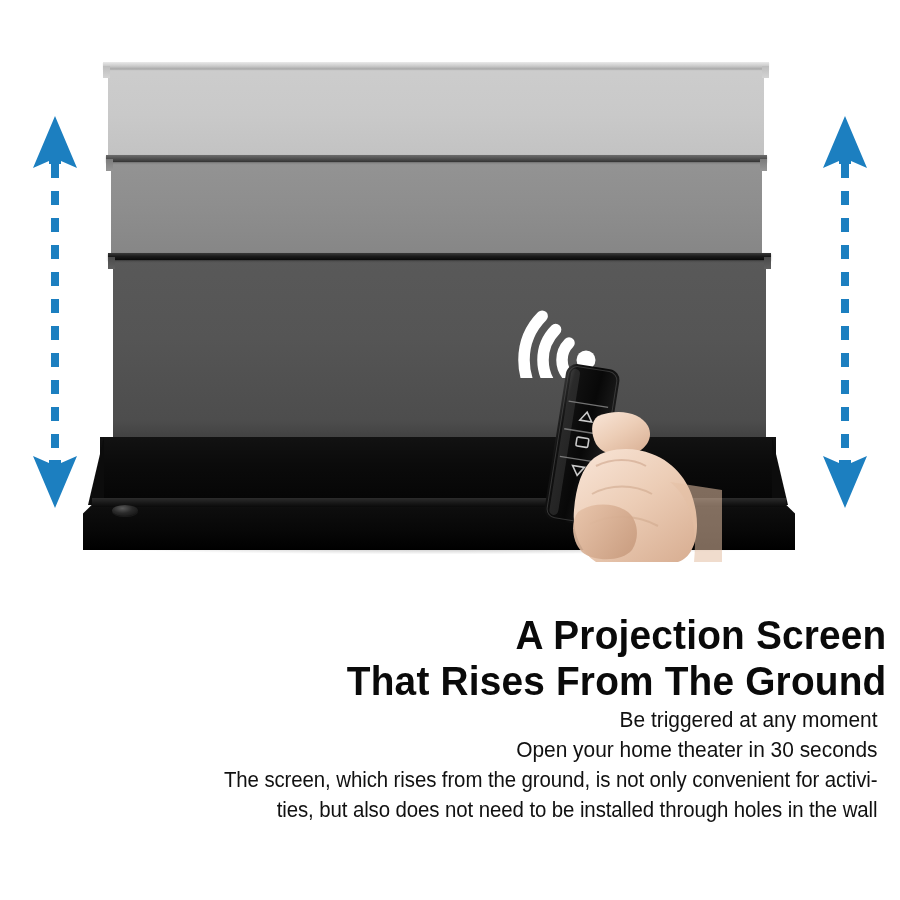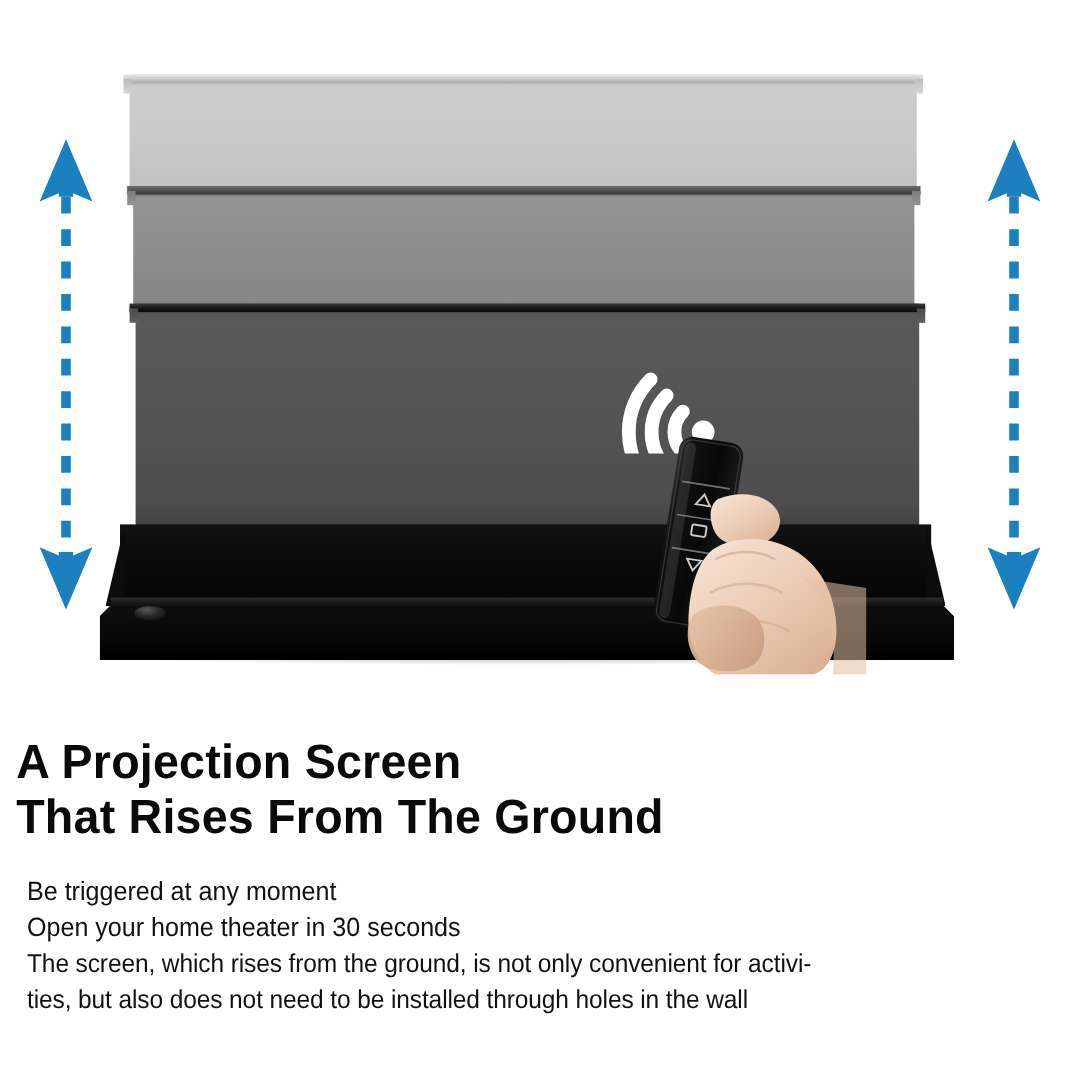--- a/index.html
+++ b/index.html
@@ -211,39 +211,39 @@
   }
   #motion-arrow-left  { left: 27px; }
   #motion-arrow-right { left: 817px; }
 
   
   #text-block {
     position: absolute;
     left: 0;
     top: 612px;
     width: 900px;
-    text-align: left;
+    text-align: right;
     color: #000000;
   }
   #headline {
     margin: 0;
     padding: 0;
   }
   .headline-line {
     display: block;
     font-family: "Liberation Sans", sans-serif;
     font-weight: bold;
     font-size: 40px;
     line-height: 46px;
     letter-spacing: 0.2px;
     color: #0a0a0a;
     transform: scaleX(0.97);
   }
   #subtext {
-    margin: 24px 0 0 0;
+    margin: 1px 0 0 0;
     padding: 0;
   }
   .sub-line {
     display: block;
     font-family: "Liberation Sans", sans-serif;
     font-weight: normal;
     font-size: 22px;
     line-height: 30px;
     color: #111111;
     transform: scaleX(0.95);

